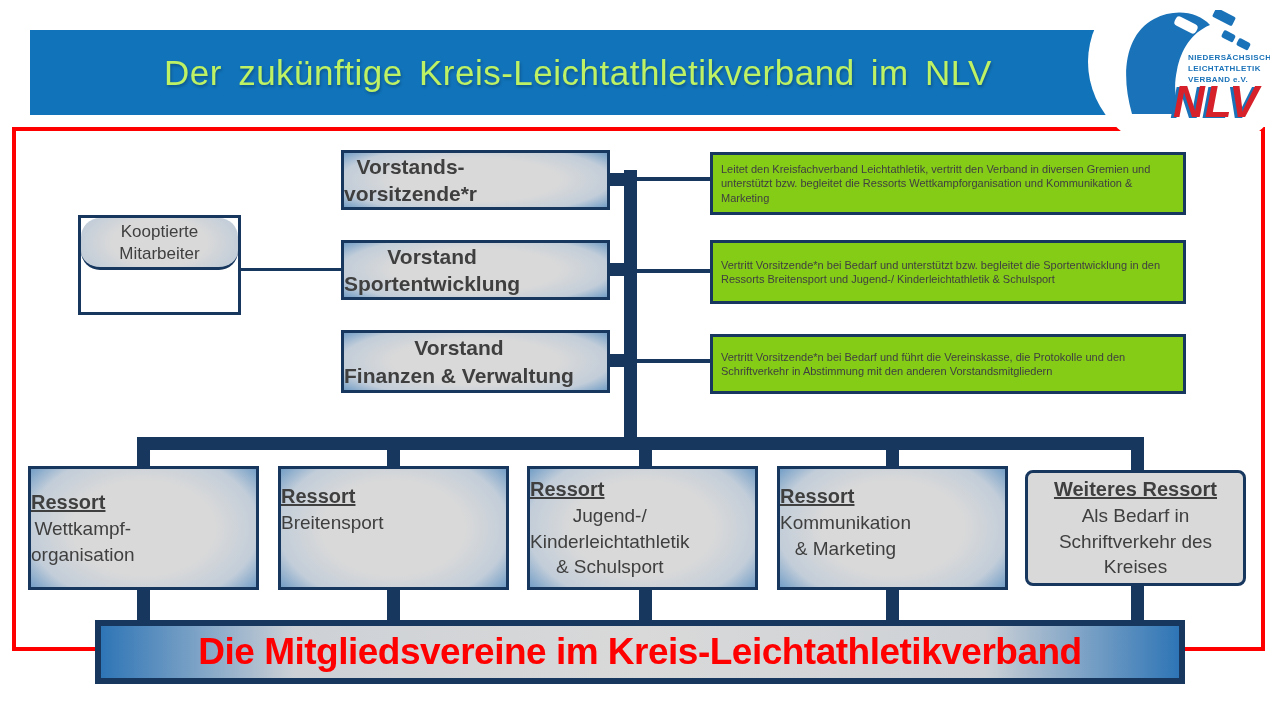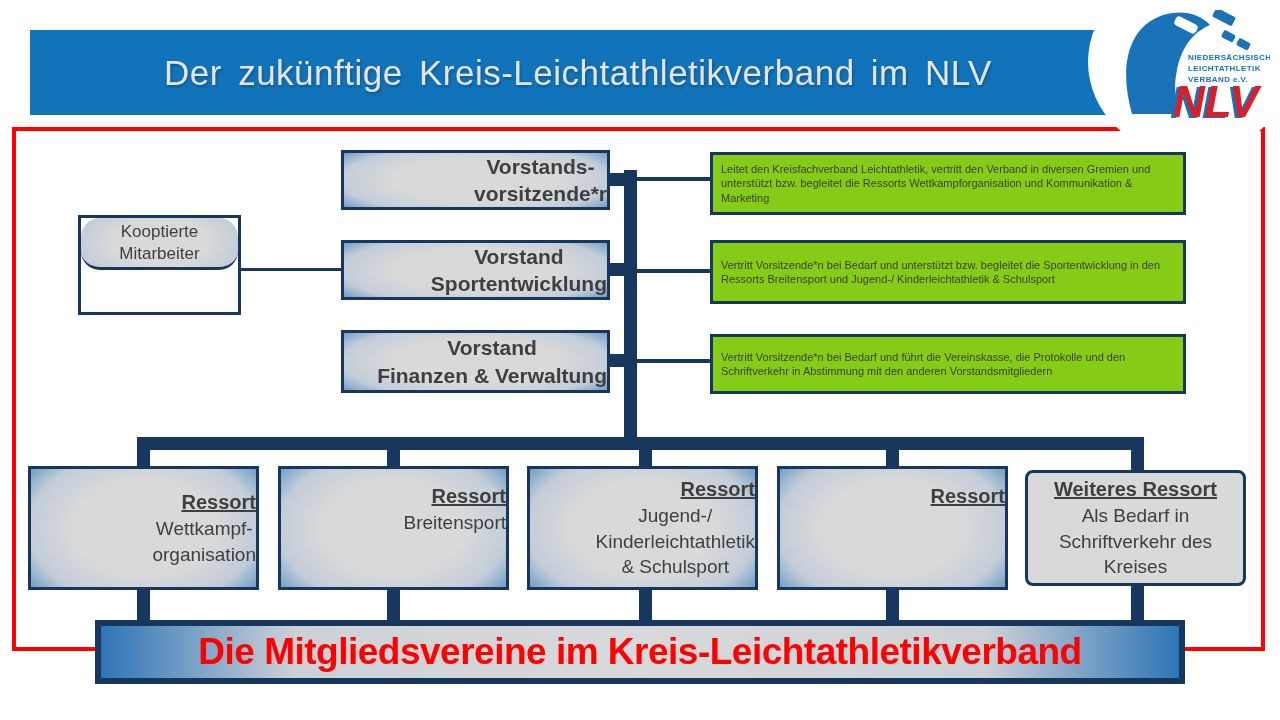--- a/index.html
+++ b/index.html
@@ -10,21 +10,21 @@
   }
   .abs{position:absolute;box-sizing:border-box;}
 
   
   .titlebar{
     left:30px;top:30px;width:1096px;height:85px;
     background:#1173b9;z-index:1;
     display:flex;align-items:center;justify-content:center;
   }
   .titlebar h1{
-    margin:0;color:#e5e5e5;font-size:35px;font-weight:400;
+    margin:0;color:#bef264;font-size:35px;font-weight:400;
     letter-spacing:0.5px;word-spacing:6px;
     text-shadow:1px 2px 3px rgba(0,0,0,0.25);
     white-space:nowrap;
   }
   .logo-blob{
     left:1088px;top:-32px;width:204px;height:188px;border-radius:50%;
     background:#ffffff;z-index:2;
   }
   .logo{left:1118px;top:10px;width:152px;height:116px;z-index:3;}
 
@@ -35,21 +35,21 @@
   }
 
   
   .line{background:#17375e;z-index:2;}
 
   
   .gradbox{
     border:3px solid #17375e;
     background:radial-gradient(ellipse 75% 95% at center,#d9d9d9 42%,#c2cdd9 68%,#2e75b6 100%);
     color:#3f3f3f;text-align:center;z-index:3;
-    display:flex;flex-direction:column;align-items:flex-end;justify-content:center;
+    display:flex;flex-direction:column;align-items:flex-start;justify-content:center;
   }
   .pre{white-space:pre-line;}
   .vbox{left:341px;width:269px;}
   .vbox .lbl{font-weight:bold;font-size:21px;line-height:1.3;}
   .descbox{
     left:710px;width:476px;border:3px solid #17375e;background:#84cc16;
     color:#404040;font-size:11px;line-height:1.3;z-index:3;
     padding:0 8px;display:flex;align-items:center;text-align:left;
   }
 
@@ -166,20 +166,22 @@
   <div class="bdy pre">Breitensport</div>
 </div>
 <div class="abs gradbox dept" style="left:527px;">
   <div class="ttl">Ressort</div>
   <div class="bdy pre">Jugend-/
 Kinderleichtathletik
 &amp; Schulsport</div>
 </div>
 <div class="abs gradbox dept" style="left:777px;justify-content:flex-start;padding-top:14px;">
   <div class="ttl">Ressort</div>
+  <div class="bdy pre">Kommunikation
+&amp; Marketing</div>
 </div>
 <div class="abs dept5">
   <div class="ttl" style="font-weight:bold;font-size:20px;text-decoration:underline;line-height:1.35;text-align:center;">Weiteres Ressort</div>
   <div class="bdy pre" style="font-size:19px;line-height:1.35;">Als Bedarf in
 Schriftverkehr des
 Kreises</div>
 </div>
 
 <div class="abs banner">
   <span class="txt">Die Mitgliedsvereine im Kreis-Leichtathletikverband</span>

